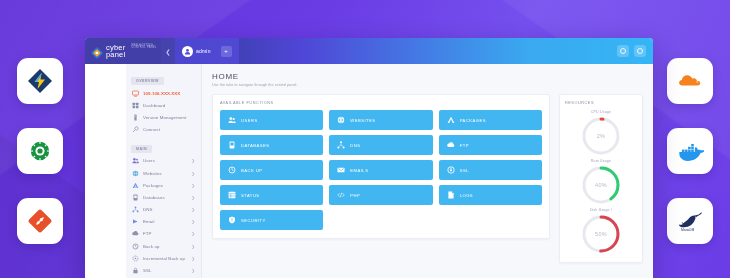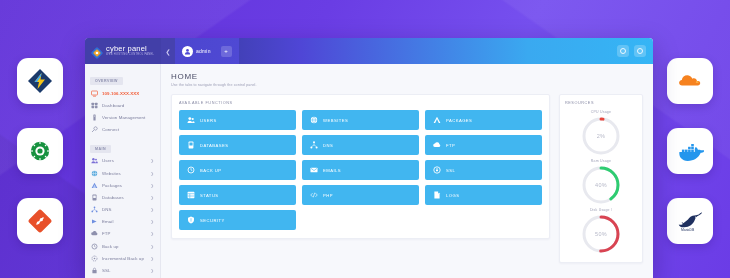--- a/index.html
+++ b/index.html
@@ -36,40 +36,40 @@
     display: flex; flex-direction: column;
   }
 
   
   .topbar { height: 26px; display: flex; align-items: stretch; flex: 0 0 26px;
     background: linear-gradient(90deg, #3f3fb0 0 24%, #4f46d6 38%, #3aa9f0 78%, #35b5f5 100%); }
   .tb-logo {
     width: 76px; background: #423fa8; display: flex; align-items: center; gap: 3px; padding-left: 6px;
   }
   .logo-mark { width: 12px; height: 12px; flex: 0 0 12px; position: relative; }
-  .logo-text { display: flex; flex-direction: column; line-height: 1; justify-content: center; }
+  .logo-text { display: flex; flex-direction: row; line-height: 1; justify-content: center; }
   .logo-text .lt-main { color: #fff; font-size: 7.5px; letter-spacing: .2px; }
   .logo-text .lt-sub { color: #b9b5e8; font-size: 2.6px; letter-spacing: .3px; margin-top: 1px; }
   .tb-collapse { width: 14px; display: flex; align-items: center; justify-content: center;
     color: #cfcbf2; font-size: 6px; background: #4642ae; }
   .tb-user { display: flex; align-items: center; gap: 3px; padding: 0 7px;
     background: linear-gradient(90deg, #4c46cf 0%, #4f49d4 100%); }
   .tb-avatar { width: 11px; height: 11px; border-radius: 50%; background: #fff;
     display: flex; align-items: center; justify-content: center; }
   .tb-user-name { color: #fff; font-size: 5px; letter-spacing: .2px; }
   .tb-plus { width: 11px; height: 11px; border-radius: 2px; background: rgba(255,255,255,0.18);
     display: flex; align-items: center; justify-content: center; color: #fff; font-size: 6px;
     margin-left: 7px; }
   .tb-spacer { flex: 1; }
   .tb-actions { display: flex; align-items: center; gap: 5px; padding-right: 7px; }
   .tb-circle { width: 12px; height: 12px; border-radius: 3px; background: rgba(255,255,255,0.22);
     display: flex; align-items: center; justify-content: center; }
   .tb-circle .dot { width: 6px; height: 6px; border-radius: 50%; border: 1.1px solid #eaf7ff; }
 
-  .body-row { flex: 1; display: flex; min-height: 0; }
+  .body-row { flex: 1; display: flex; min-height: 0; padding-left: 41px; }
 
   
   .sidebar { width: 76px; flex: 0 0 76px; background: #f4f5fa; border-right: 1px solid #e6e7f0;
     overflow: hidden; padding-top: 4px; }
   .side-section { color: #8d8fae; font-size: 3.6px; font-weight: bold; letter-spacing: .45px;
     background: #e4e5ef; padding: 2px 5px; margin: 3px 4px 2px 5px; display: inline-block;
     border-radius: 1px; }
   .side-item { display: flex; align-items: center; gap: 4px; padding: 2.6px 5px 2.6px 6px;
     color: #7b7d9c; font-size: 4.4px; letter-spacing: .1px; position: relative; }
   .side-item.active { color: #f2603c; font-weight: bold; }

